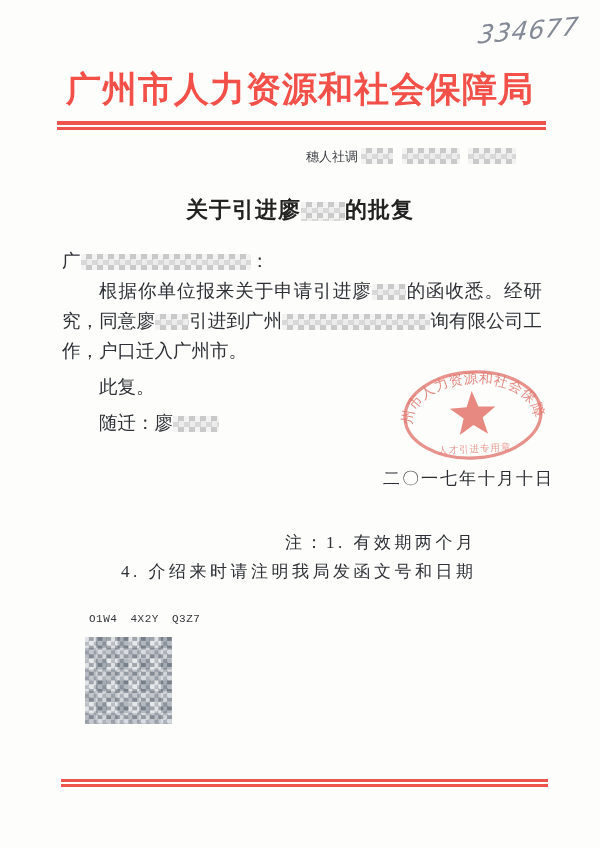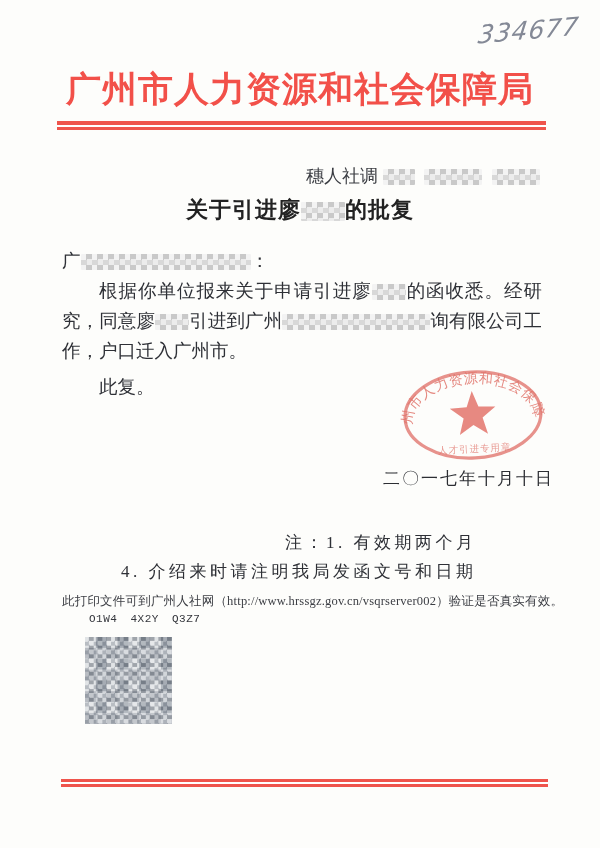--- a/index.html
+++ b/index.html
@@ -24,21 +24,21 @@
   .rule-top{
     position:absolute;left:57px;top:121px;width:489px;height:9px;
     background:linear-gradient(to bottom,#ef544c 0 44%,#ffffff 44% 66%,#ef544c 66% 100%);
   }
   .rule-bottom{
     position:absolute;left:61px;top:779px;width:487px;height:8px;
     background:linear-gradient(to bottom,#ef544c 0 35%,#ffffff 35% 62%,#ef544c 62% 100%);
   }
   
   .docnum{
-    position:absolute;left:306px;top:164px;font-size:18px;color:#3a3c42;
+    position:absolute;left:306px;top:148px;font-size:13px;color:#3a3c42;
     white-space:nowrap;
   }
   
   .title{
     position:absolute;top:195px;left:0;width:100%;text-align:center;
     font-size:22px;font-weight:bold;color:#222;letter-spacing:1px;font-family:Liberation Mono, monospace;
   }
   
   .body-block{
     position:absolute;left:62px;top:246px;width:480px;
@@ -102,20 +102,21 @@
   </div>
 
   <div class="title">
     <span>关于引进廖</span><span class="redact t" style="width:44px"></span><span>的批复</span>
   </div>
 
   <div class="body-block">
     <p><span>广</span><span class="redact" style="width:170px"></span><span>：</span></p>
     <p class="p-main"><span>根据你单位报来关于申请引进廖</span><span class="redact" style="width:34px"></span><span>的函收悉。经研究，同意廖</span><span class="redact" style="width:34px"></span><span>引进到广州</span><span class="redact" style="width:148px"></span><span>询有限公司工作，户口迁入广州市。</span></p>
     <p class="p-closing">此复。</p>
+    <p class="p-suiqian"><span>随迁：廖</span><span class="redact" style="width:46px"></span></p>
   </div>
 
   <div class="seal">
     <svg width="152" height="100" viewBox="0 0 152 100">
       <ellipse cx="76" cy="49" rx="68" ry="43" fill="none" stroke="#dd6258" stroke-width="3.2" opacity="0.78"></ellipse>
       <polygon points="76,25 81.9,40.9 98.8,41.6 85.5,52.1 90.1,68.4 76,59 61.9,68.4 66.5,52.1 53.2,41.6 70.1,40.9" fill="#df5c52" opacity="0.82"></polygon>
       <defs>
         <path id="sealArc" d="M 16.6,62.3 A 61,37 0 1 1 135.4,62.3" fill="none"></path>
       </defs>
       <text font-size="14" fill="#dd6258" opacity="0.85" letter-spacing="0.5" font-family="Liberation Serif, serif">
@@ -125,21 +126,20 @@
     </svg>
   </div>
 
   <div class="date">二〇一七年十月十日</div>
 
   <div class="notes">
     <div class="line1">注：1. 有效期两个月</div>
     <div class="line2">4. 介绍来时请注明我局发函文号和日期</div>
   </div>
 
-  <div class="verify">此打印文件可到广州人社网（http://www.hrssgz.gov.cn/vsqrserver002）验证是否真实有效。</div>
 
   <div class="vcode">O1W4 4X2Y Q3Z7</div>
 
   <div class="qr"></div>
 
   <div class="rule-bottom"></div>
 
 </div>
 
 </body></html>

